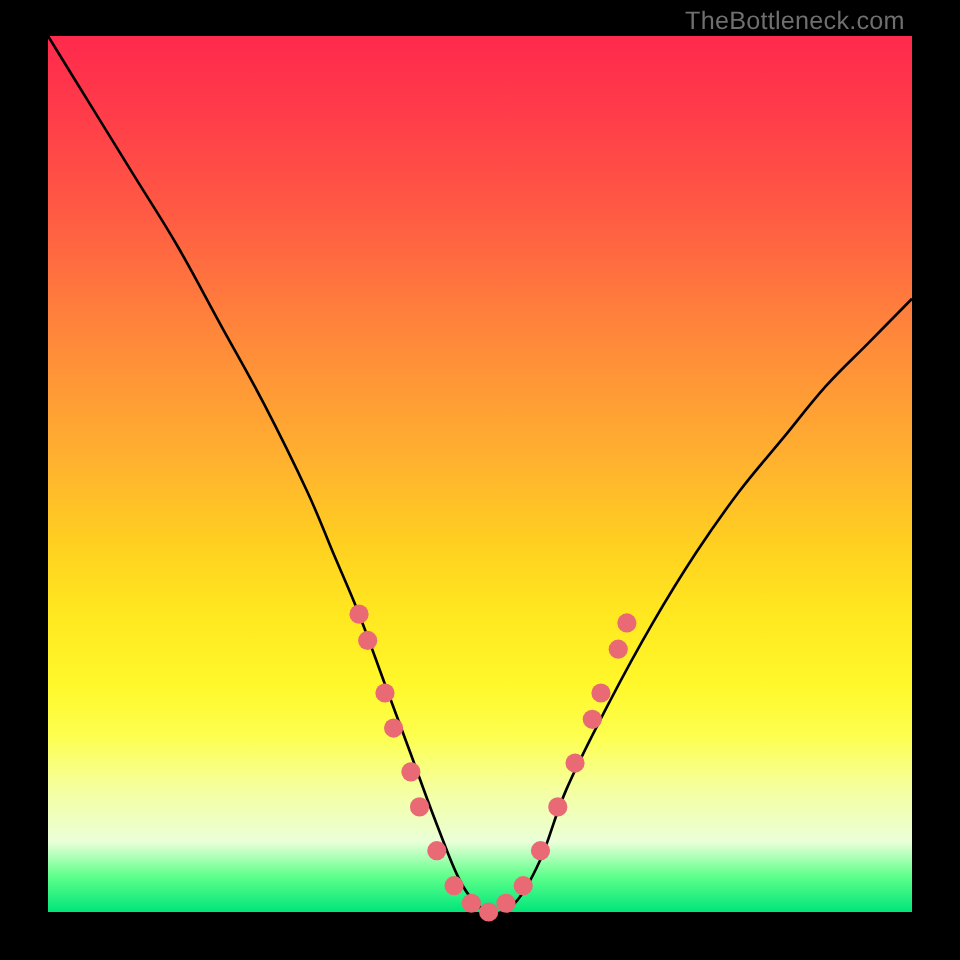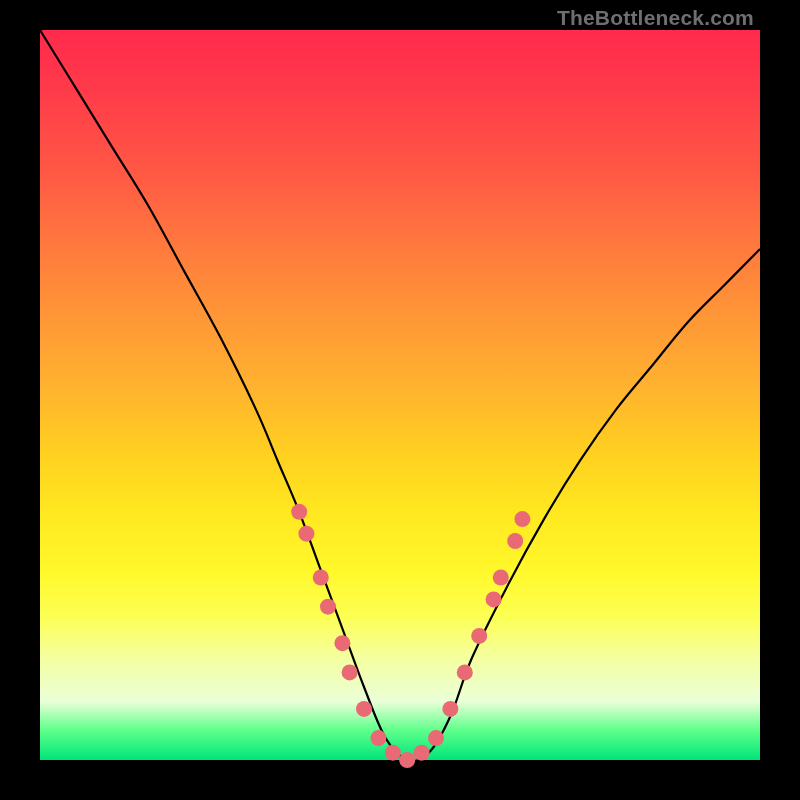--- a/index.html
+++ b/index.html
@@ -38,21 +38,21 @@
       #5cff8a 96%,
       #00e57a 100%
     );
   }
   .watermark {
     position: absolute;
     top: 6px;
     right: 46px;
     color: #6f6f6f;
     font-size: 21px;
-    font-weight: 700;
+    font-weight: 400;
     letter-spacing: 0.2px;
     user-select: none;
   }
   svg.curve {
     position: absolute;
     left: 0;
     top: 0;
     width: 720px;
     height: 730px;
     overflow: visible;

